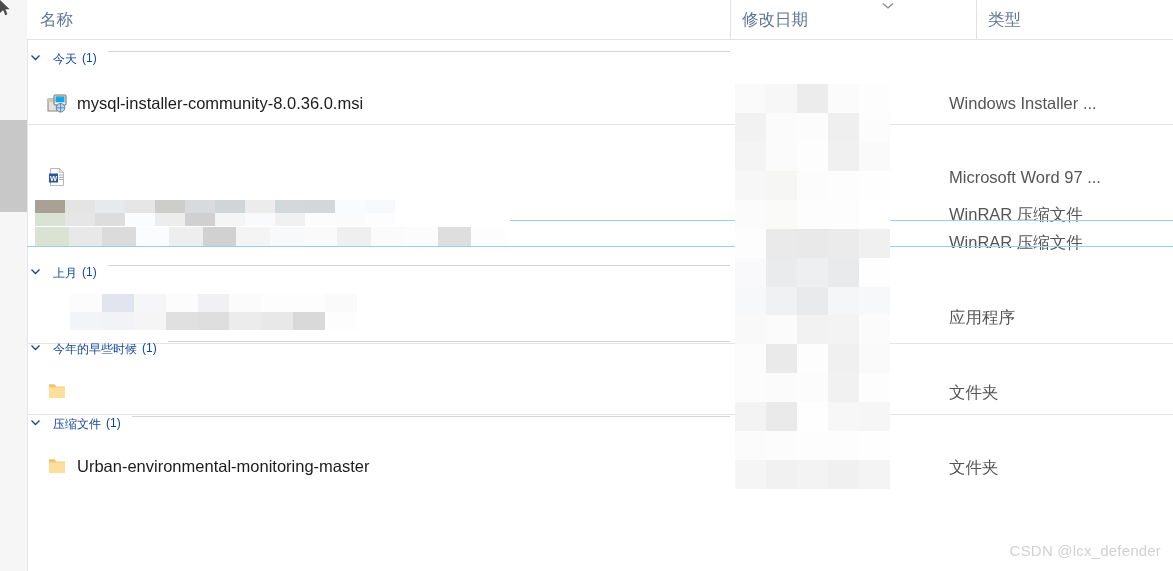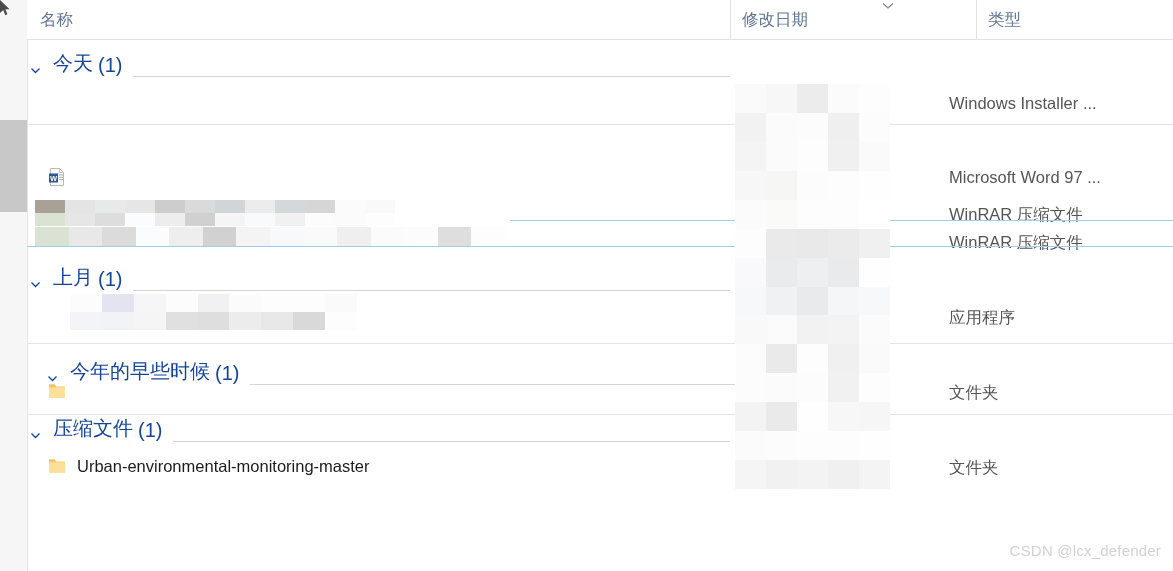--- a/index.html
+++ b/index.html
@@ -78,23 +78,23 @@
     left: 27px; top: 39px;
     right: 0; bottom: 0;
   }
 
   
   .group-header {
     position: absolute;
     left: 0;
     height: 26px;
     display: flex;
-    align-items: flex-end;
+    align-items: flex-start;
     color: #13459b;
-    font-size: 20px;
+    font-size: 12px;
     white-space: nowrap;
   }
   .group-chevron {
     width: 13px; height: 13px;
     margin-left: 2px;
     margin-right: 11px;
     color: #13459b;
     flex: 0 0 auto;
   }
   .group-count { margin-left: 5px; color: #13459b; }
@@ -195,20 +195,34 @@
 
     <div class="group-header" style="top:12px; left:0; width:703px;">
       <svg class="group-chevron" viewBox="0 0 13 13">
         <path d="M2.5 4.5 L6.5 8.5 L10.5 4.5" fill="none" stroke="#13459b" stroke-width="1.3"></path>
       </svg>
       <span>今天</span>
       <span class="group-count">(1)</span>
       <span class="group-rule"></span>
     </div>
 
+    <div class="file-row" style="top:50px; left:0; width:703px;">
+      <span class="file-icon">
+        <svg viewBox="0 0 20 20" width="20" height="20">
+          <rect x="1" y="6" width="9" height="12" fill="#e6e2da" stroke="#8a8477" stroke-width="1"></rect>
+          <rect x="1" y="6" width="9" height="3" fill="#cfc9bc"></rect>
+          <rect x="7" y="2" width="12" height="10" rx="1" fill="#f2f2f2" stroke="#6b6b6b" stroke-width="1"></rect>
+          <rect x="8.5" y="3.3" width="9" height="6" fill="#19a6e0"></rect>
+          <rect x="11" y="12" width="4" height="1.6" fill="#8a8a8a"></rect>
+          <circle cx="13.5" cy="14.8" r="4.3" fill="#bfd7ea" stroke="#4a7fa8" stroke-width="0.9"></circle>
+          <path d="M9.4 14.8 h8.2 M13.5 10.6 v8.4" stroke="#4a7fa8" stroke-width="0.8" fill="none"></path>
+        </svg>
+      </span>
+      <span class="file-name">mysql-installer-community-8.0.36.0.msi</span>
+    </div>
 
     <div class="type-cell" style="top:55px;">Windows Installer ...</div>
 
     <div class="sep" style="top:85px; left:0; width:1146px;"></div>
 
 
     <div class="file-row" style="top:124px; left:0; width:703px;">
       <span class="file-icon">
         <svg viewBox="0 0 20 20" width="20" height="20">
           <path d="M3.5 1.5 h9 l4 4 v13 h-13 Z" fill="#ffffff" stroke="#b9b9b9" stroke-width="1"></path>
@@ -307,21 +321,21 @@
           <i style="background:#ececec"></i>
         <i style="background:#e8e8e8"></i>
           <i style="background:#d9d9d9"></i>
           <i style="background:#fdfdfd"></i>
       </span>
     </div>
 
     <div class="type-cell" style="top:268px;">应用程序</div>
     <div class="sep" style="top:304px; left:0; width:1146px;"></div>
 
-    <div class="group-header" style="top:320px; left:0; width:703px;padding-left:17px;">
+    <div class="group-header" style="top:302px; left:0; width:703px;">
       <svg class="group-chevron" viewBox="0 0 13 13">
         <path d="M2.5 4.5 L6.5 8.5 L10.5 4.5" fill="none" stroke="#13459b" stroke-width="1.3"></path>
       </svg>
       <span>今年的早些时候</span>
       <span class="group-count">(1)</span>
       <span class="group-rule"></span>
     </div>
 
     <div class="file-row" style="top:338px; left:0; width:703px;">
       <span class="file-icon">

